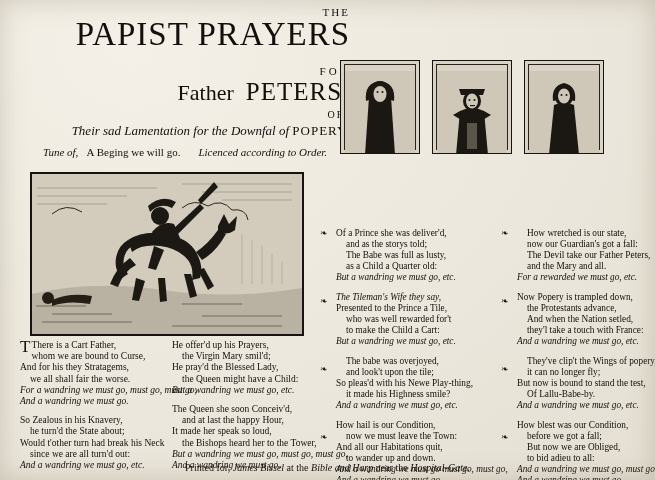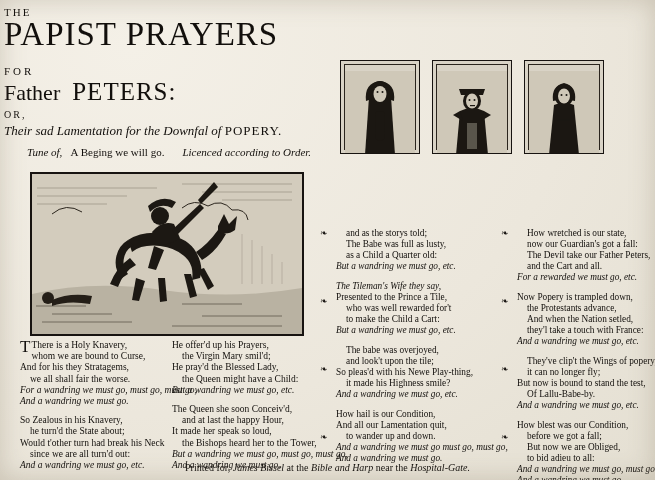--- a/index.html
+++ b/index.html
@@ -16,21 +16,21 @@
     background:
       radial-gradient(ellipse at 20% 10%, #f4f0e7 0%, #ece7dc 60%, #e4dfd2 100%);
   }
   .edge{
     position:absolute;inset:0;
     box-shadow:inset 0 0 26px rgba(120,105,80,.28);
     pointer-events:none;
   }
 
   
-  .header{position:absolute;left:4px;top:6px;width:330px;text-align:left;}
+  .header{position:absolute;left:20px;top:6px;width:330px;text-align:right;}
   .the{font-size:11px;letter-spacing:2px;font-variant:small-caps;}
   .title{
     font-size:33px;letter-spacing:1px;font-weight:400;
     font-family:"Liberation Serif", serif;
     margin-top:-2px;
   }
   .for{font-size:11px;letter-spacing:3px;margin-top:12px;}
   .fatherline{
     margin-top:1px;
     font-size:24px;
@@ -229,21 +229,21 @@
         <path d="M210 60 v50 M220 66 v44 M230 72 v38 M240 80 v30 M250 88 v22"></path>
       </g>
     </svg>
   </div>
 
   <div class="cols">
     <div class="colrow">
       <div class="col c1">
 
         <div class="stanza">
-          <div class="l"><span class="dropcap">T</span><span>There is a Holy Knavery,</span></div>
+          <div class="l"><span class="dropcap">T</span><span>There is a Cart Father,</span></div>
           <div class="l i1"><span>whom we are bound to Curse,</span></div>
           <div class="l"><span>And for his they Stratagems,</span></div>
           <div class="l i1"><span>we all shall fair the worse.</span></div>
           <div class="l it"><span>For a wandring we must go, must go, must go,</span></div>
           <div class="l it"><span>And a wandring we must go.</span></div>
         </div>
 
         <div class="stanza">
           <div class="l"><span>So Zealous in his Knavery,</span></div>
           <div class="l i1"><span>he turn'd the State about;</span></div>
@@ -275,20 +275,21 @@
 
       </div>
     </div>
   </div>
 
   <div class="rightcols">
 
     <div class="rc">
       <div class="stanza">
         <span class="orn" style="top:0">❧</span>
+        <div class="l"><span>Of a Prince she was deliver'd,</span></div>
         <div class="l i1"><span>and as the storys told;</span></div>
         <div class="l i1"><span>The Babe was full as lusty,</span></div>
         <div class="l i1"><span>as a Child a Quarter old:</span></div>
         <div class="l it"><span>But a wandring we must go, etc.</span></div>
       </div>
 
       <div class="stanza">
         <span class="orn" style="top:68px">❧</span>
         <div class="l it"><span>The Tileman's Wife they say,</span></div>
         <div class="l"><span>Presented to the Prince a Tile,</span></div>
@@ -302,34 +303,35 @@
         <div class="l i1"><span>The babe was overjoyed,</span></div>
         <div class="l i1"><span>and look't upon the tile;</span></div>
         <div class="l"><span>So pleas'd with his Newe Play-thing,</span></div>
         <div class="l i1"><span>it made his Highness smile?</span></div>
         <div class="l it"><span>And a wandring we must go, etc.</span></div>
       </div>
 
       <div class="stanza">
         <span class="orn" style="top:204px">❧</span>
         <div class="l"><span>How hail is our Condition,</span></div>
-        <div class="l"><span>And all our Lamentation quit,</span></div>
+        <div class="l i1"><span>now we must leave the Town:</span></div>
+        <div class="l"><span>And all our Habitations quit,</span></div>
         <div class="l i1"><span>to wander up and down.</span></div>
         <div class="l it"><span>And a wandring we must go must go, must go,</span></div>
         <div class="l it"><span>And a wandring we must go.</span></div>
       </div>
     </div>
 
     <div class="rc">
       <div class="stanza">
         <span class="orn" style="top:0">❧</span>
         <div class="l i1"><span>How wretched is our state,</span></div>
         <div class="l i1"><span>now our Guardian's got a fall:</span></div>
         <div class="l i1"><span>The Devil take our Father Peters,</span></div>
-        <div class="l i1"><span>and the Cart and all.</span></div>
+        <div class="l i1"><span>and the Mary and all.</span></div>
         <div class="l it"><span>For a rewarded we must go, etc.</span></div>
       </div>
 
       <div class="stanza">
         <span class="orn" style="top:68px">❧</span>
         <div class="l"><span>Now Popery is trampled down,</span></div>
         <div class="l i1"><span>the Protestants advance,</span></div>
         <div class="l i1"><span>And when the Nation setled,</span></div>
         <div class="l i1"><span>they'l take a touch with France:</span></div>
         <div class="l it"><span>And a wandring we must go, etc.</span></div>

